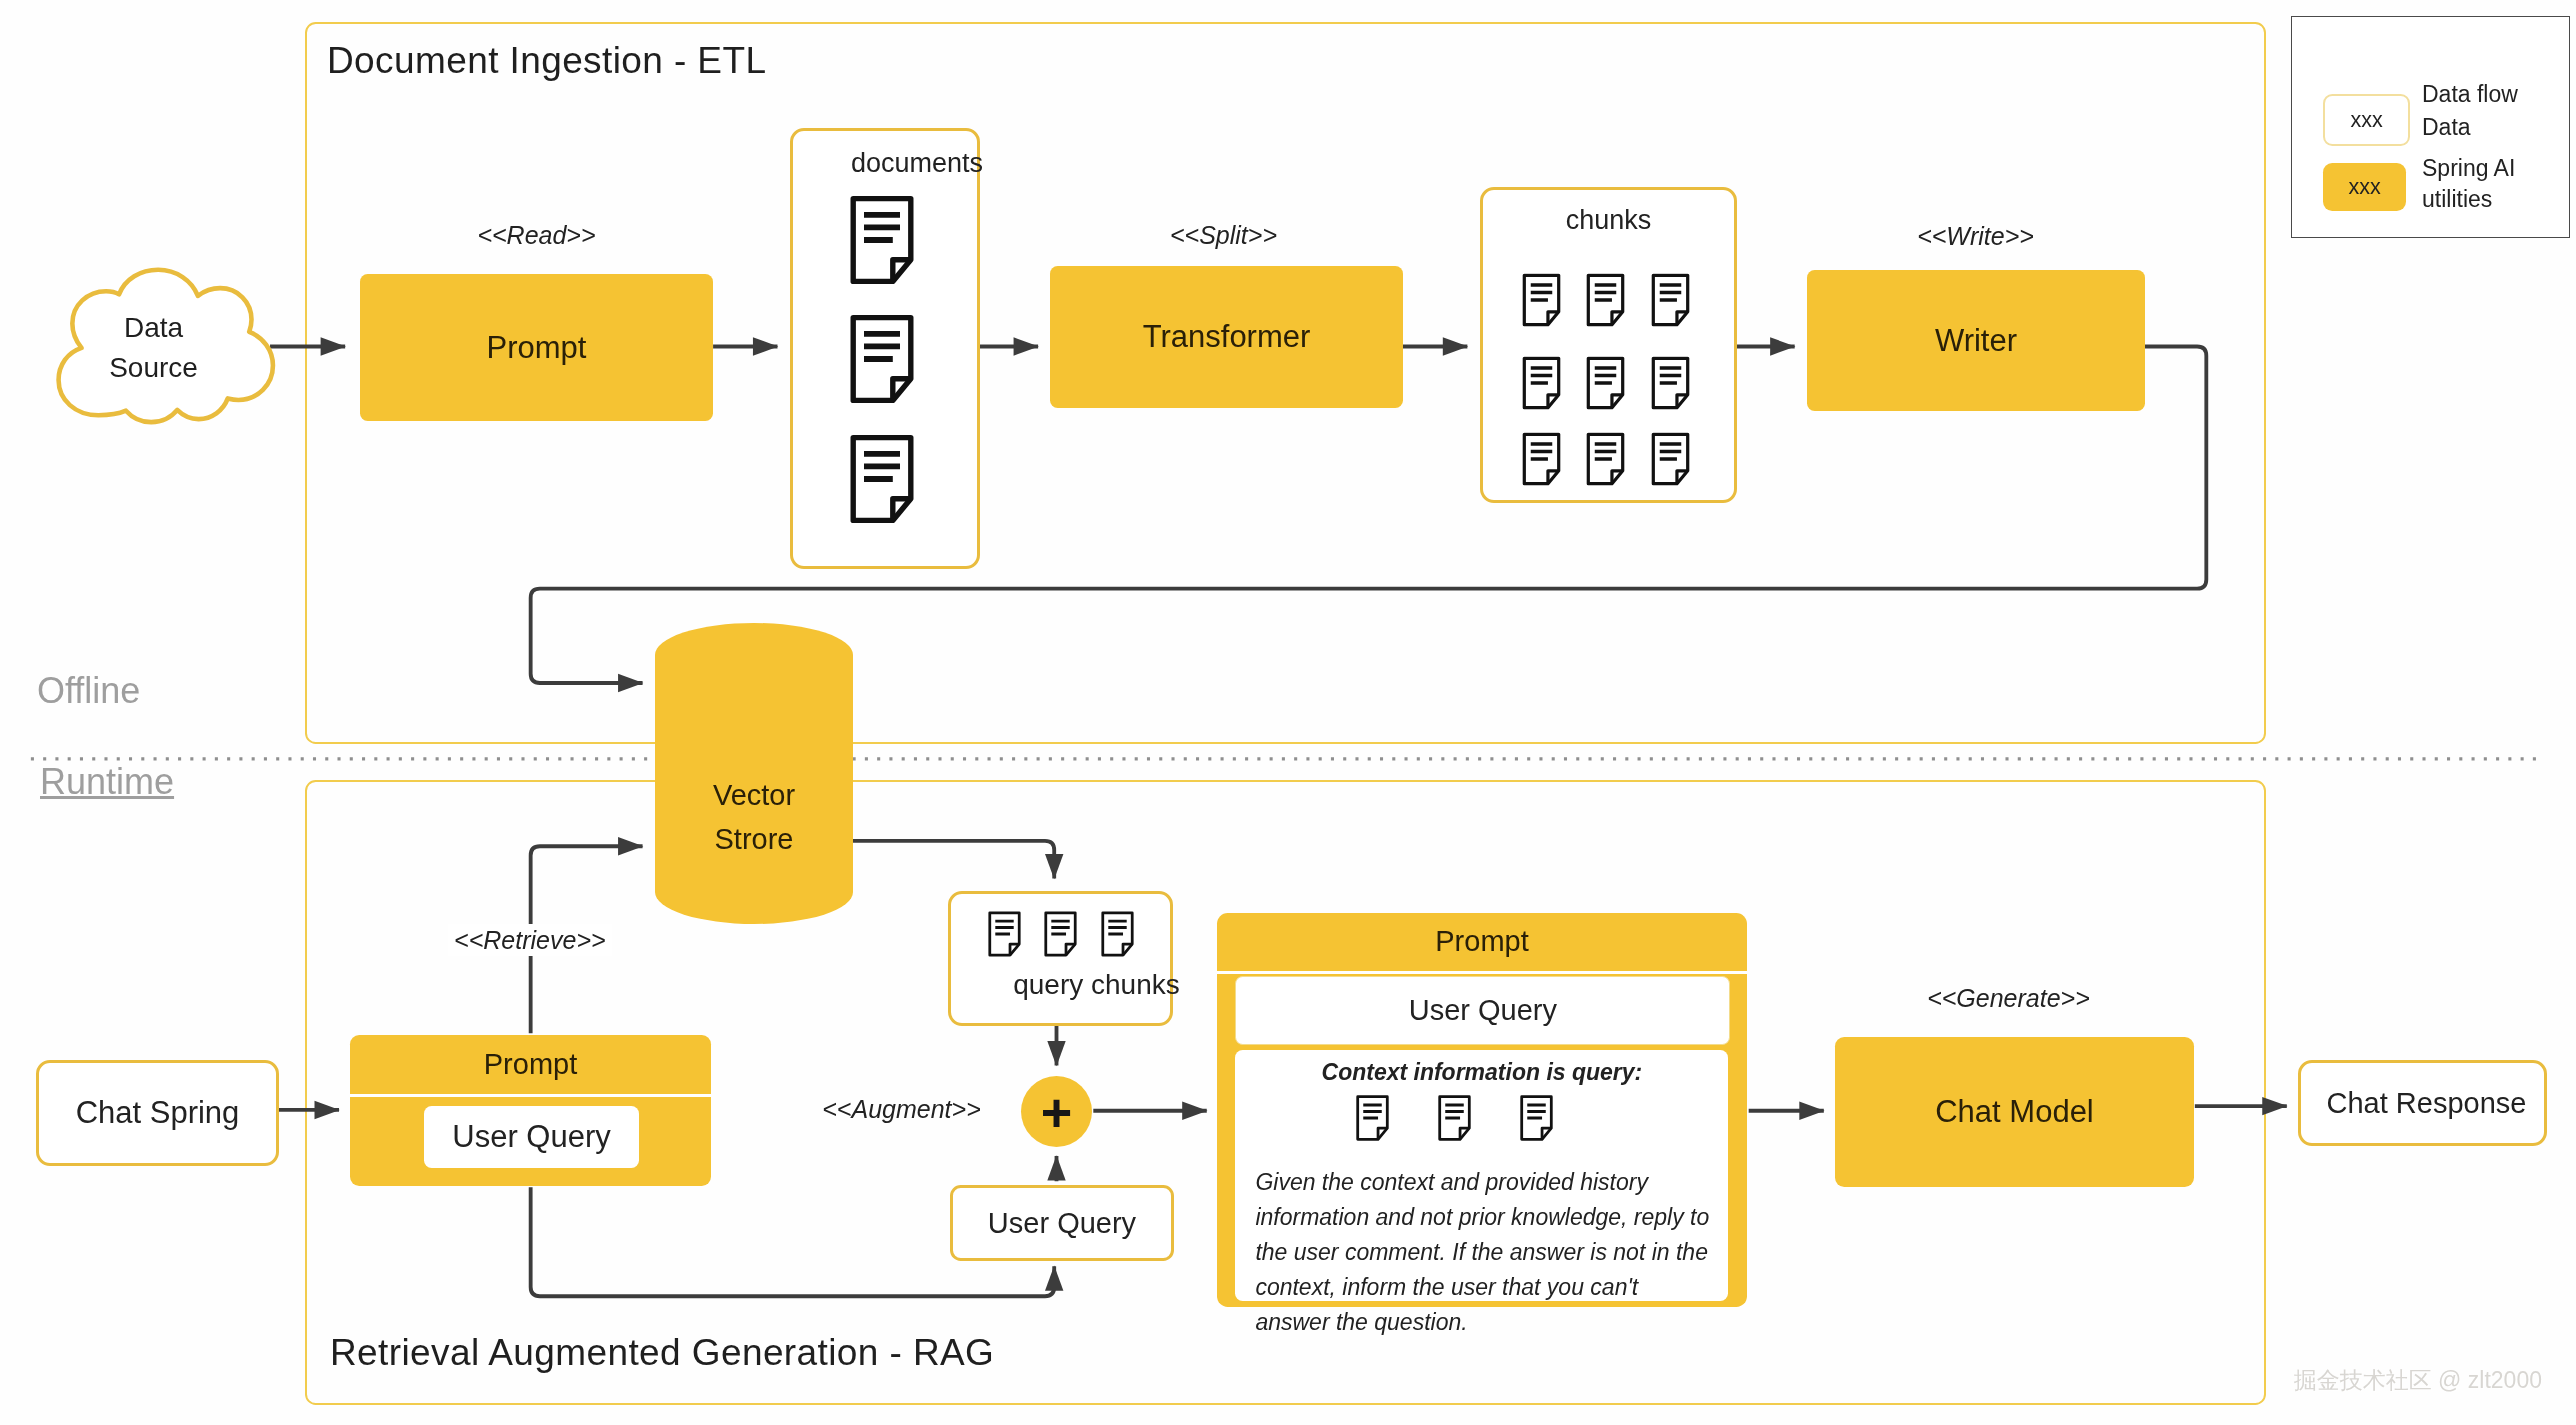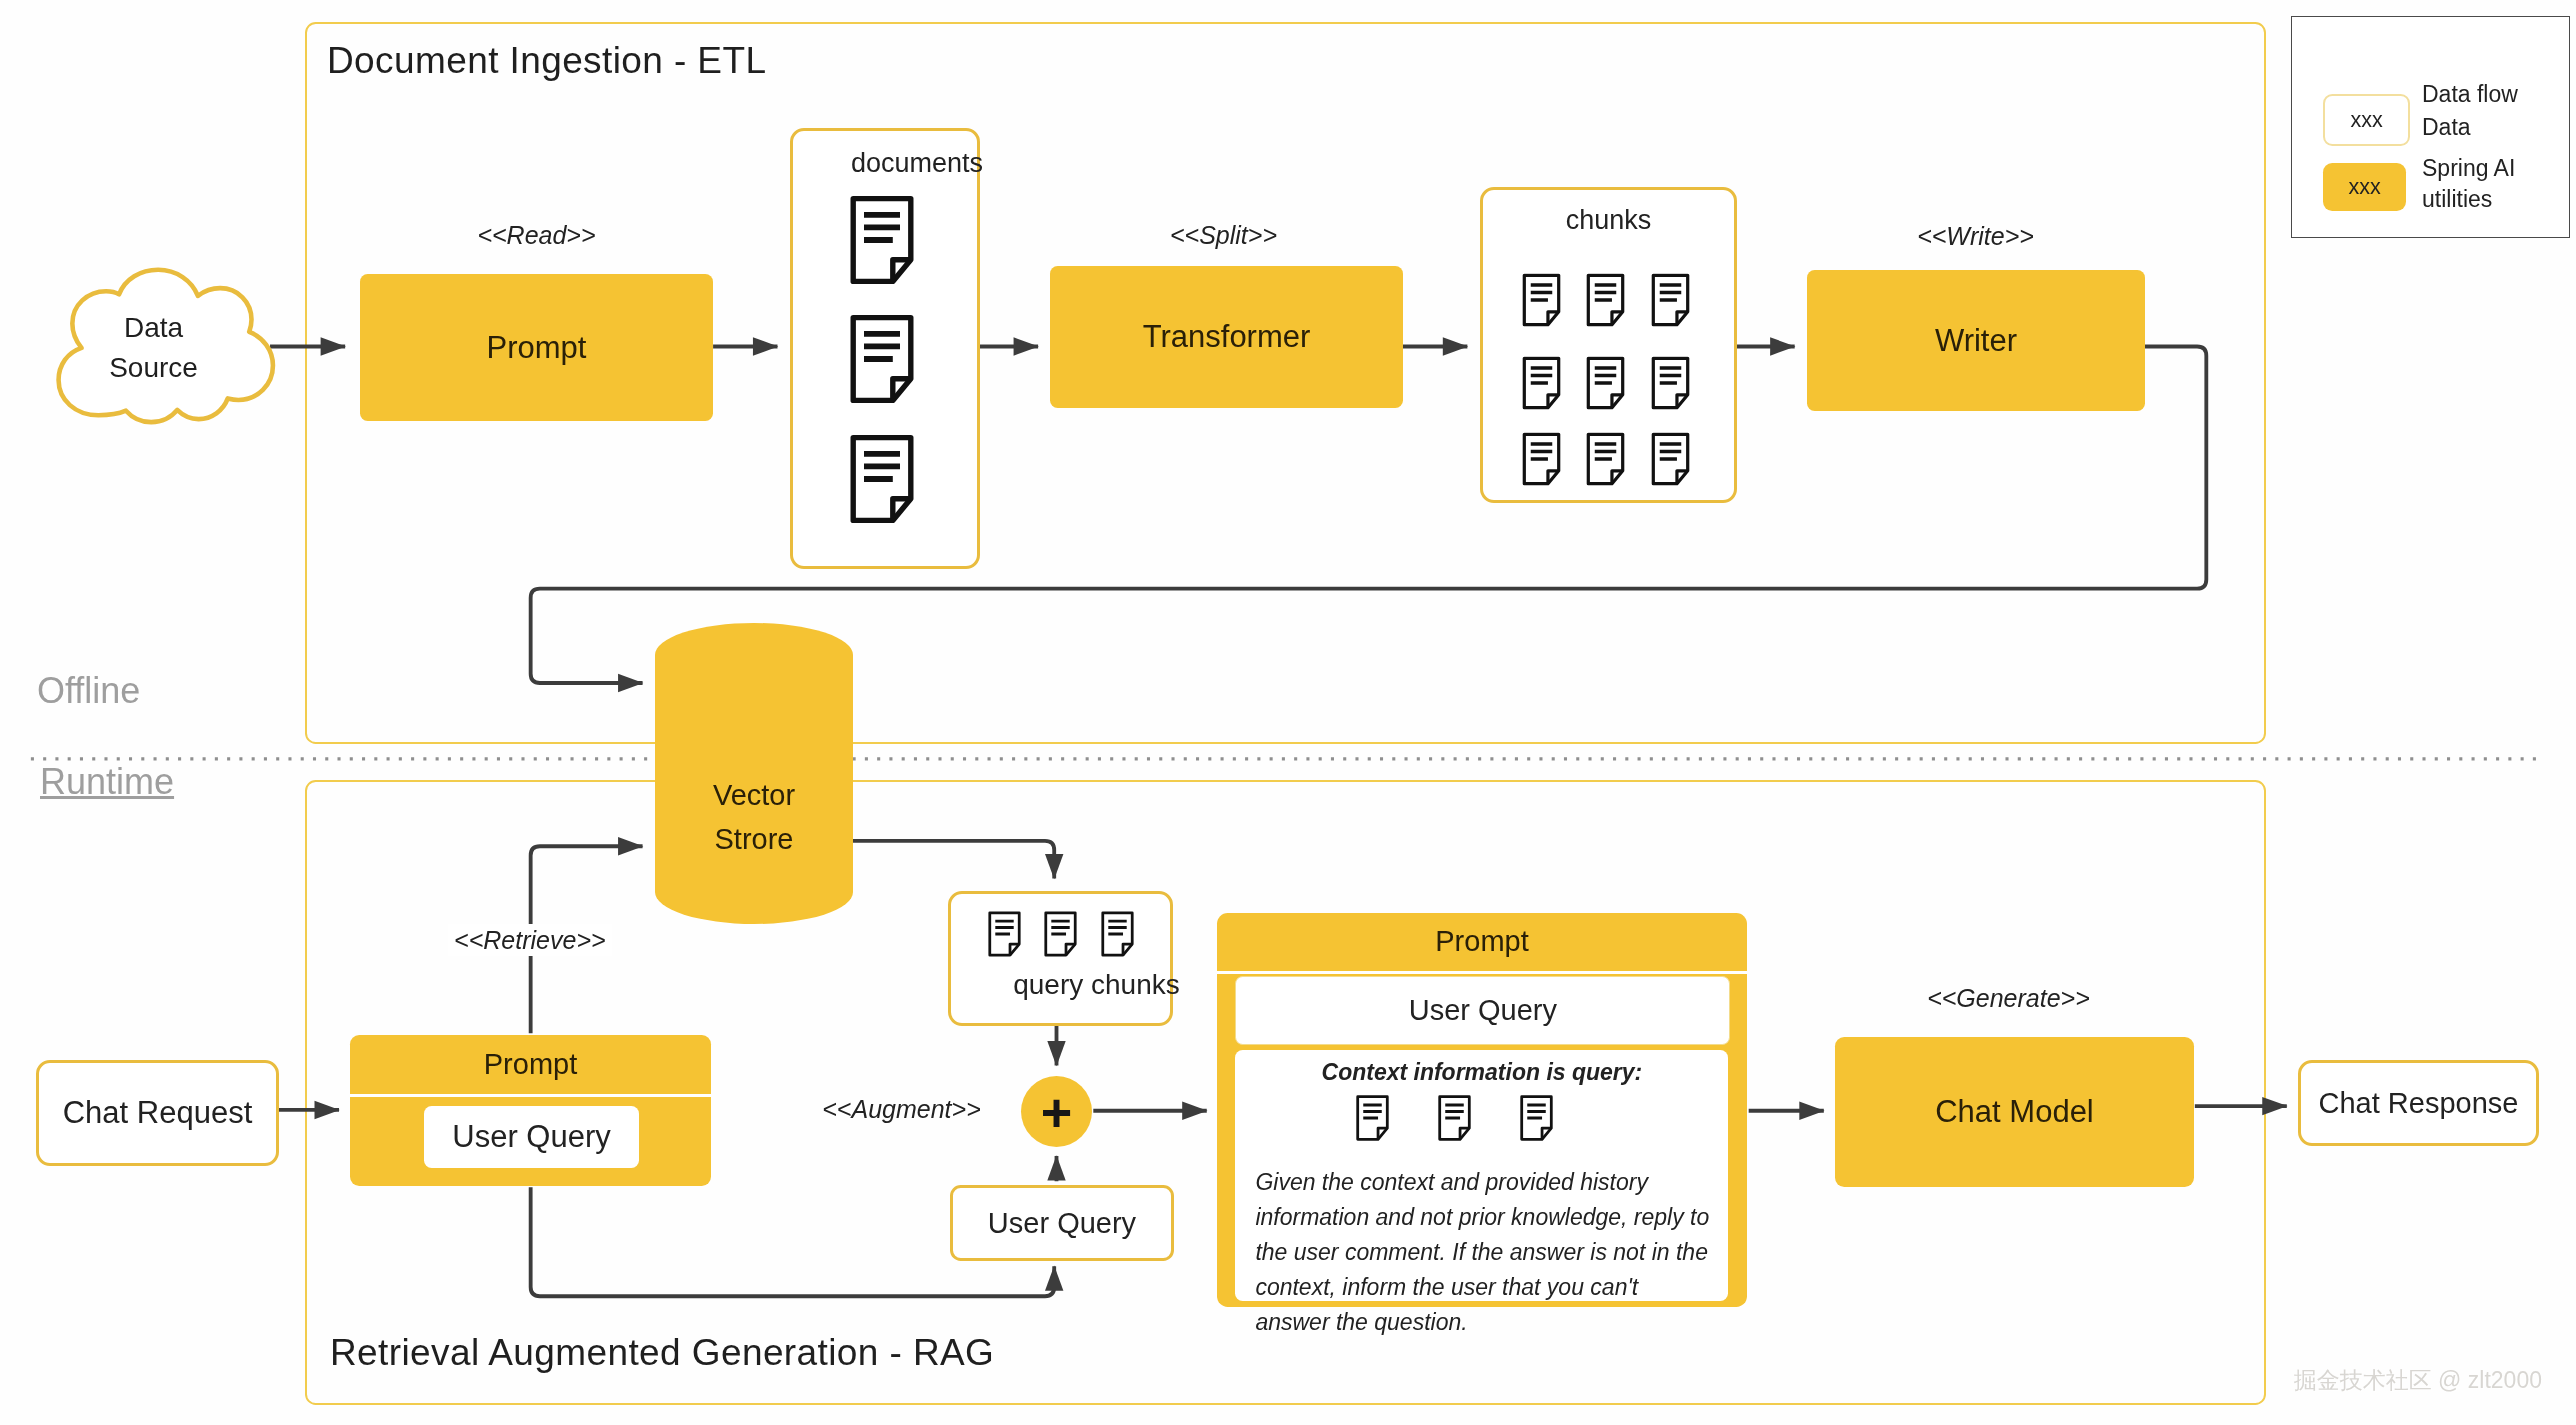--- a/index.html
+++ b/index.html
@@ -190,21 +190,21 @@
   <div class="node amber-node" style="left:1807px;top:270px;width:338px;height:141px;">Writer</div>
 
   <div class="gray-label" style="left:37px;top:670px;">Offline</div>
   <div class="gray-label" style="left:40px;top:761px;text-decoration:underline;">Runtime</div>
 
   <div id="vector-store">
     <div class="vs-label pre">Vector
 Strore</div>
   </div>
 
-  <div class="node white-node" style="left:36px;top:1060px;width:237px;height:100px;">Chat Request</div>
+  <div class="node white-node" style="left:36px;top:1060px;width:237px;height:100px;">Chat Spring</div>
 
   <div class="stereotype retrieve-label" style="left:434px;top:924px;margin-left:14px;">&lt;&lt;Retrieve&gt;&gt;</div>
 
   <div id="prompt-small">
     <div class="ps-title">Prompt</div>
     <div class="ps-divider"></div>
     <div class="ps-user-query">User Query</div>
   </div>
 
   <div class="container-node abs" style="left:948px;top:891px;width:219px;height:129px;">
@@ -242,18 +242,18 @@
       <svg class="doc abs" style="left:283px;top:44px;" width="37" height="48" viewBox="0 0 48 62">
           <use href="#doc-icon"></use>
         </svg>
       <div class="pb-instructions">Given the context and provided history information and not prior knowledge, reply to the user comment. If the answer is not in the context, inform the user that you can't answer the question.</div>
     </div>
   </div>
 
   <div class="stereotype" style="left:1901px;top:984px;width:215px;">&lt;&lt;Generate&gt;&gt;</div>
   <div class="node amber-node" style="left:1835px;top:1037px;width:359px;height:150px;border-radius:9.2px;">Chat Model</div>
 
-  <div class="node white-node" style="left:2298px;top:1060px;width:235px;height:80px;font-size:29px;">Chat Response</div>
+  <div class="node white-node" style="left:2298px;top:1060px;width:235px;height:80px;font-size:29px;padding-left:8px;">Chat Response</div>
 
   <div id="watermark">掘金技术社区 @ zlt2000</div>
 
 </div>
 
 
 </body></html>

